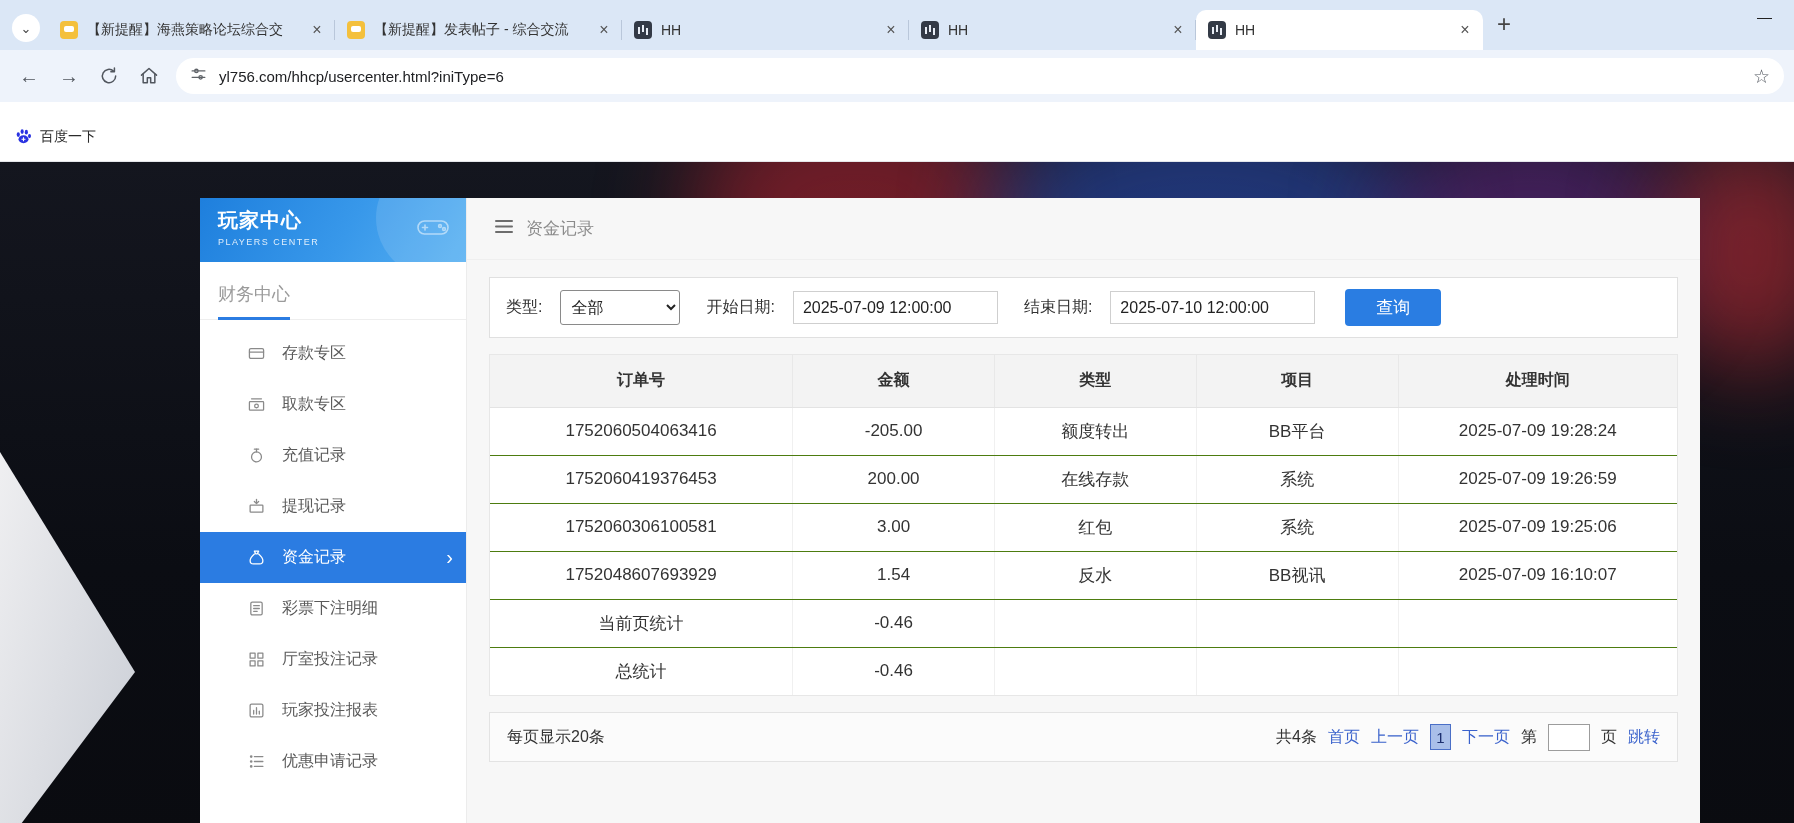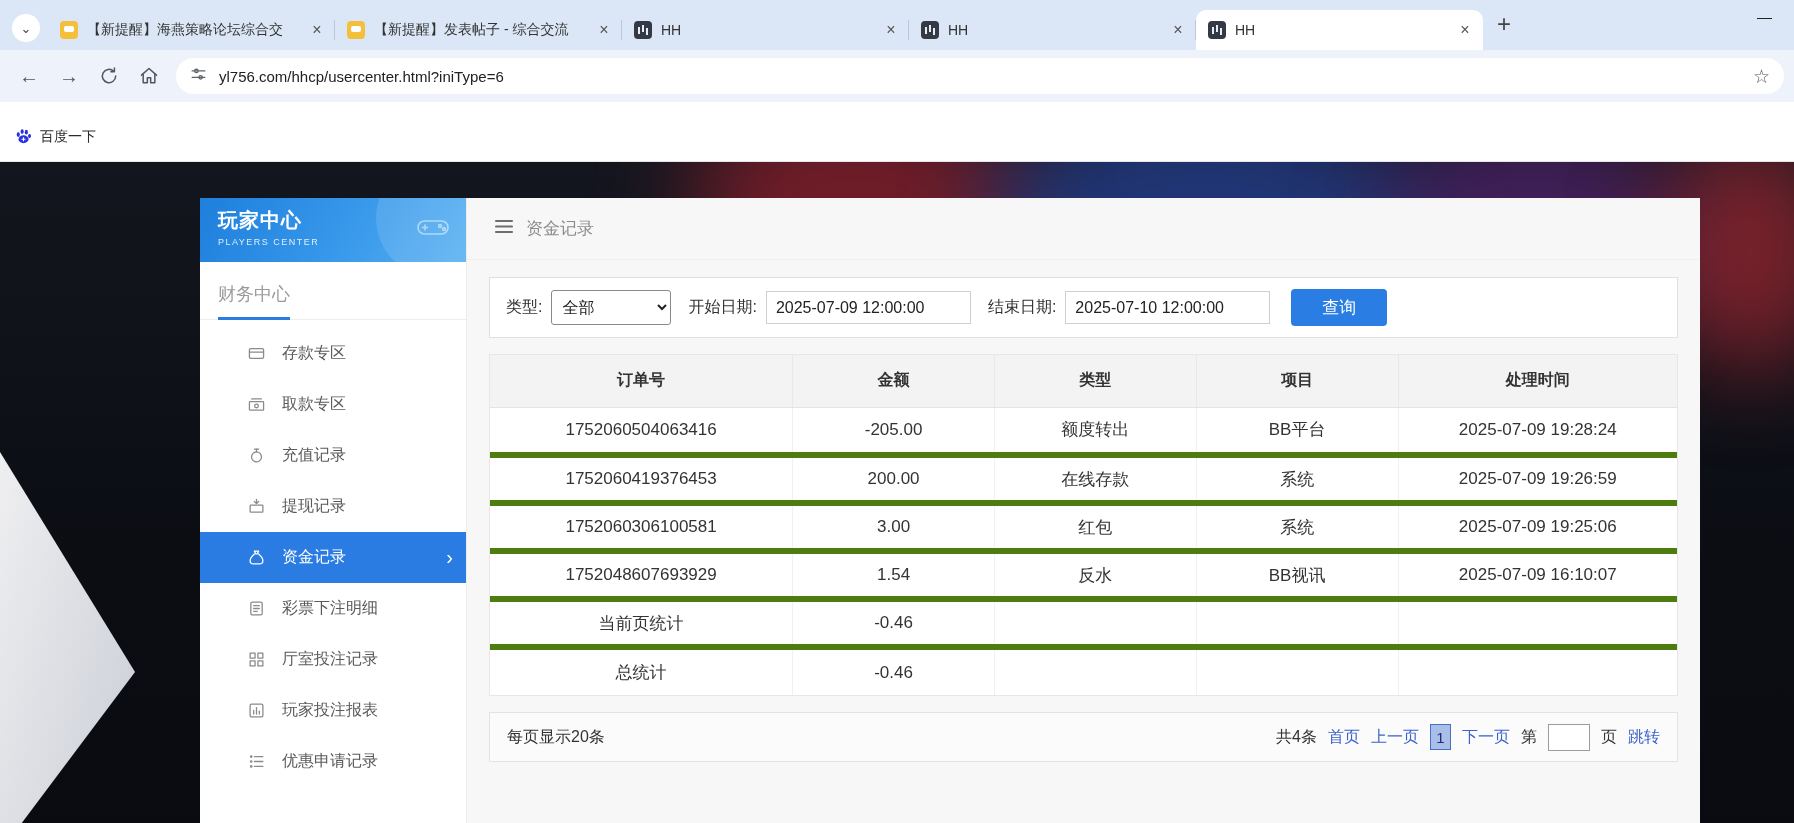--- a/index.html
+++ b/index.html
@@ -87,37 +87,37 @@
   .sb-item.active .ic { stroke:#fff; }
   .chev { position:absolute; right:13px; font-size:20px; color:#fff; }
 
   
   .main { flex:1; background:#f7f7f7; display:flex; flex-direction:column; overflow:hidden; }
   .main-header { height:62px; display:flex; align-items:center; gap:13px; padding-left:28px;
     color:#8b8b8b; font-size:17px; border-bottom:1px solid #efefef; flex:none; }
   .burger svg { width:18px; height:15px; stroke:#6d6d6d; stroke-width:2; stroke-linecap:round; }
 
   .filter-box { margin:17px 22px 0 22px; background:#fff; border:1px solid #e0e0e0;
-    height:61px; display:flex; align-items:center; padding:0 16px; gap:9px;
+    height:61px; display:flex; align-items:center; padding:0 16px; gap:18px;
     font-size:16px; color:#333; flex:none; }
   .filter-box select { height:35px; width:120px; font-size:16px; padding:0 6px;
     border:1px solid #8a8a8a; border-radius:3px; background:#fff; color:#222;
     font-family:inherit; }
   .filter-box input { height:33px; width:205px; font-size:16px; padding:0 9px;
     border:1px solid #cfcfcf; color:#222; font-family:inherit; }
   .qbtn { height:37px; padding:0 31px; margin-left:12px; background:#2a7de2; color:#fff;
     border:none; border-radius:4px; font-size:17px; cursor:pointer; font-family:inherit; }
 
   .table-wrap { margin:16px 22px 0 22px; background:#fff; border:1px solid #e7e7e7; flex:none; }
   table { width:100%; border-collapse:collapse; table-layout:fixed; }
   th { height:52px; background:#f3f3f3; font-size:16px; color:#333;
     border-bottom:1px solid #e3e3e3; border-right:1px solid #e8e8e8; }
   th:last-child { border-right:none; }
   td { height:48px; text-align:center; font-size:17px; color:#333;
-    border-bottom:6px solid #4d7c0f; border-right:1px solid #f0f0f0; }
+    border-bottom:1px solid #4d7c0f; border-right:1px solid #f0f0f0; }
   td:last-child { border-right:none; }
   tbody tr:last-child td { border-bottom:none; }
 
   .pager { margin:16px 22px; background:#fbfbfb; border:1px solid #e3e3e3; height:50px;
     display:flex; align-items:center; padding:0 17px; font-size:16px; color:#333; flex:none; }
   .pright { margin-left:auto; display:flex; align-items:center; gap:11px; }
   .plink { color:#3a62cc; cursor:pointer; }
   .pcur { display:inline-flex; align-items:center; justify-content:center; min-width:21px;
     height:26px; padding:0 4px; background:#a9bfe9; border:1px solid #4a6fc7;
     color:#1c2f6e; font-size:15px; }

